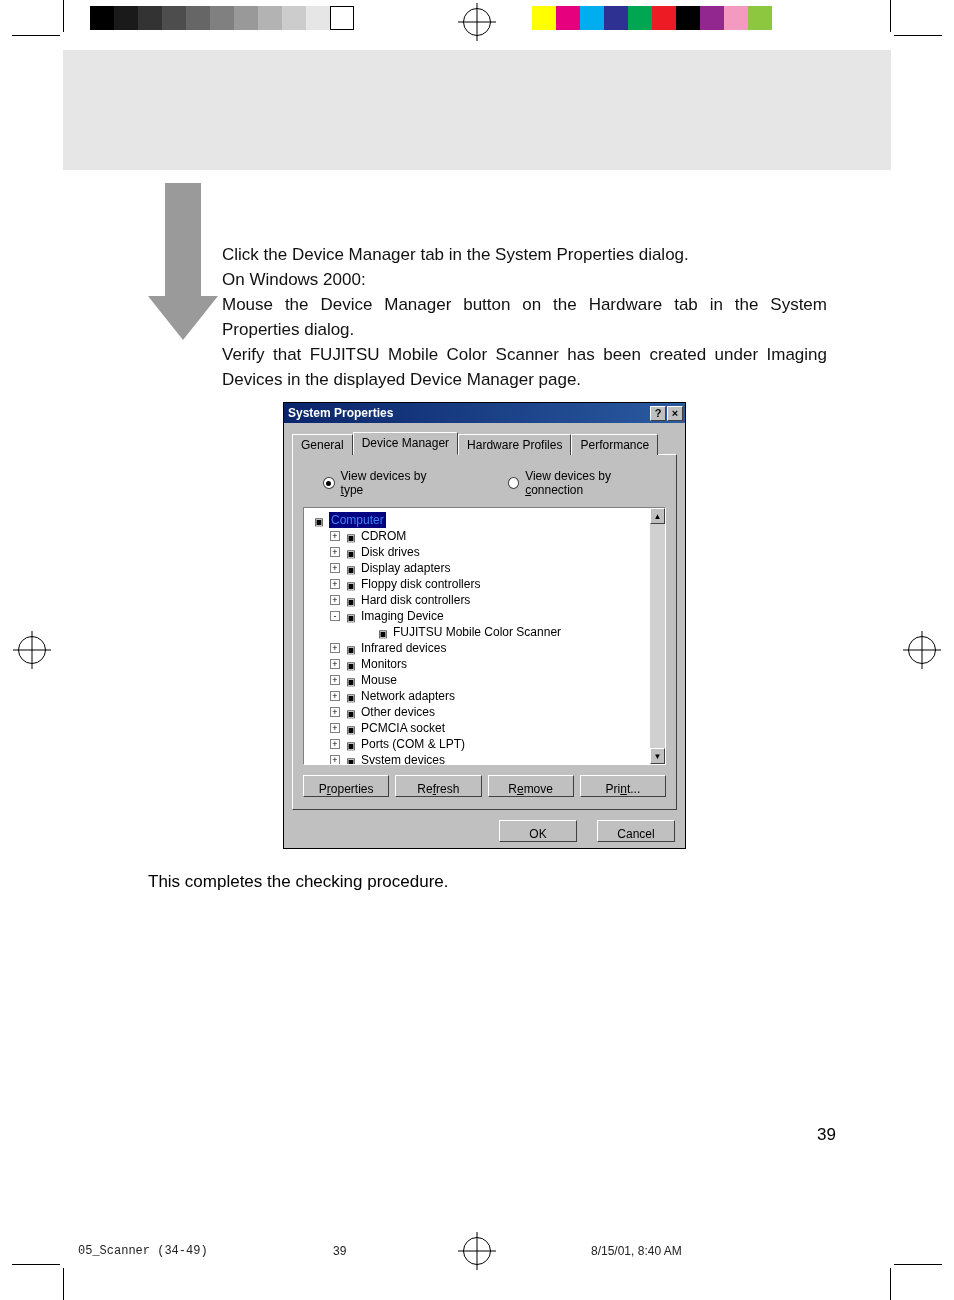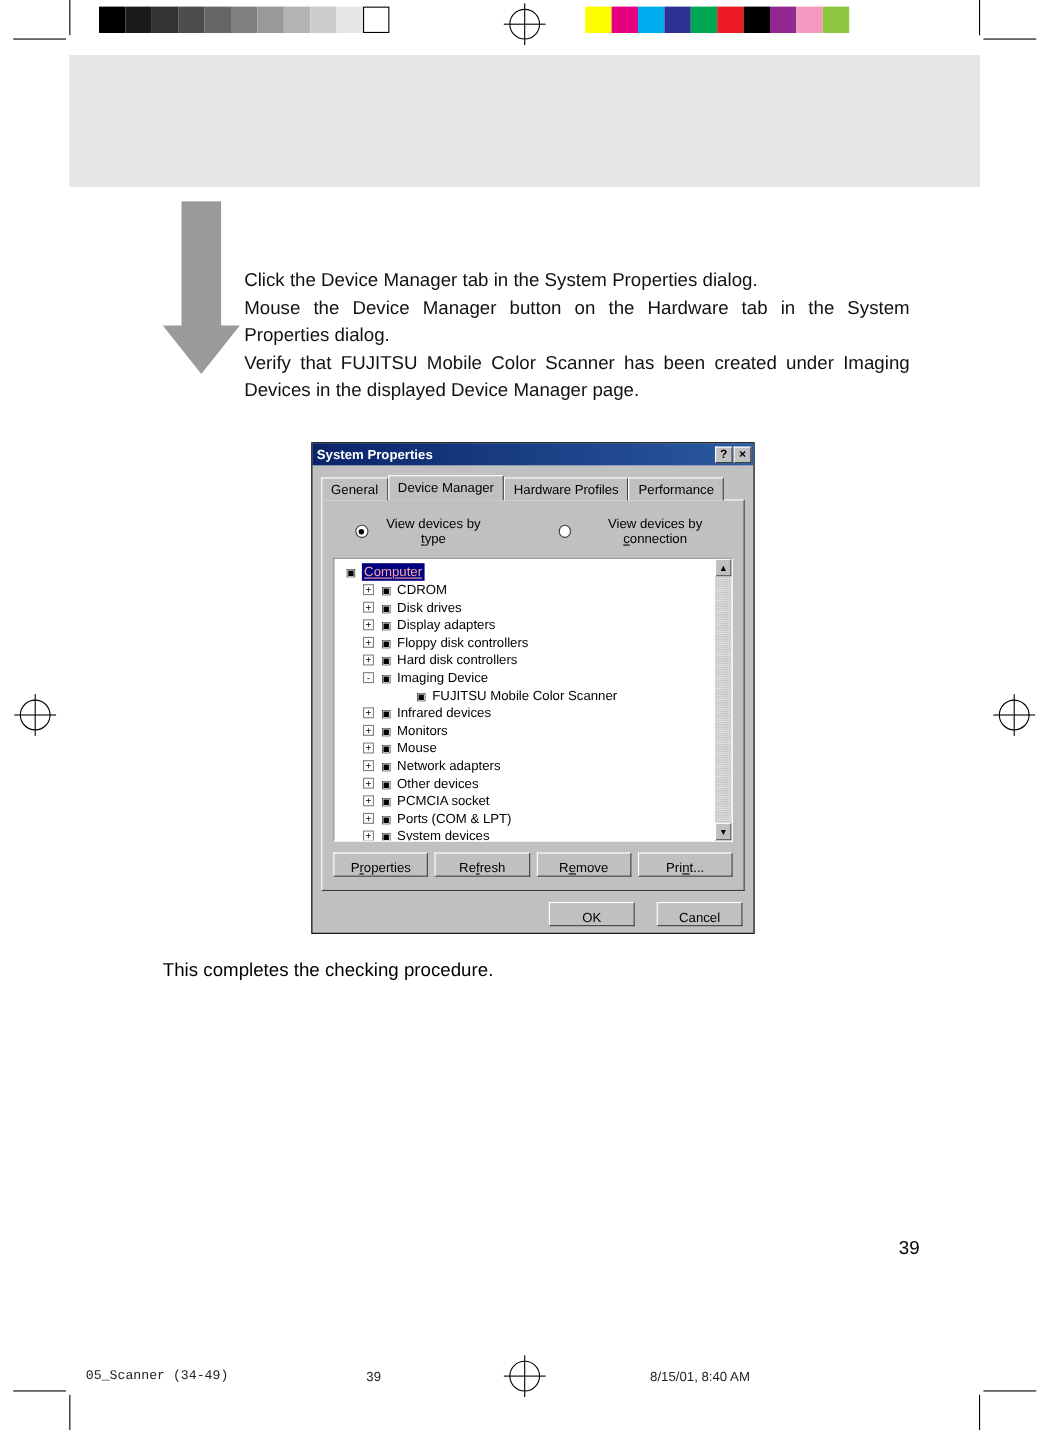--- a/index.html
+++ b/index.html
@@ -135,21 +135,21 @@
   background: #c0c0c0;
   height: 356px;
 }
 .radio-row {
   display: flex;
   gap: 60px;
   font-size: 12px;
   margin-bottom: 10px;
   padding-left: 20px;
 }
-.radio-item { display: flex; align-items: center; gap: 6px; text-align: center; }
+.radio-item { display: flex; align-items: center; gap: 6px; }
 .radio-dot {
   width: 12px; height: 12px; border: 1px solid #404040; border-radius: 50%;
   background: #fff;
   display: inline-flex; align-items: center; justify-content: center;
 }
 .radio-dot.sel::after { content:""; width:5px; height:5px; background:#000; border-radius:50%;}
 .tree-container {
   border-top: 1px solid #808080;
   border-left: 1px solid #808080;
   border-right: 1px solid #fff;
@@ -198,21 +198,21 @@
   background:#fff;
 }
 .ticon {
   width: 14px; height: 12px;
   display: inline-block;
   margin-right: 3px;
   font-size: 10px;
   text-align: center;
 }
 .sel-node {
-  background: #000080; color: #fca5a5; padding: 0 2px; text-decoration: underline;
+  background: #000080; color: #3b82f6; padding: 0 2px;
 }
 .action-row {
   display: flex;
   gap: 6px;
   margin-top: 10px;
 }
 .btn3d {
   flex: 1;
   background: #c0c0c0;
   border-top: 1px solid #fff;
@@ -311,20 +311,21 @@
 
 <div class="header-gray"></div>
 
 <div class="arrow-down">
   <div class="arrow-shaft"></div>
   <div class="arrow-head"></div>
 </div>
 
 <div class="body-text">
   <p>Click the Device Manager tab in the System Properties dialog.</p>
+  <p>On Windows 2000:</p>
   <p class="just">Mouse the Device Manager button on the Hardware tab in the System Properties dialog.</p>
   <p class="just">Verify that FUJITSU Mobile Color Scanner has been created under Imaging Devices in the displayed Device Manager page.</p>
 </div>
 
 <div class="dialog">
   <div class="titlebar">
     <span>System Properties</span>
     <span class="spacer"></span>
     <span class="title-btn">?</span>
     <span class="title-btn">×</span>

